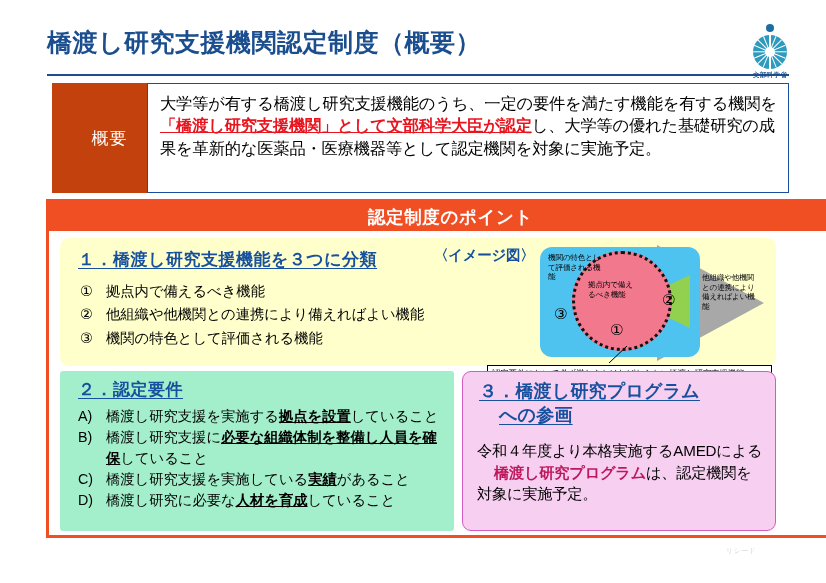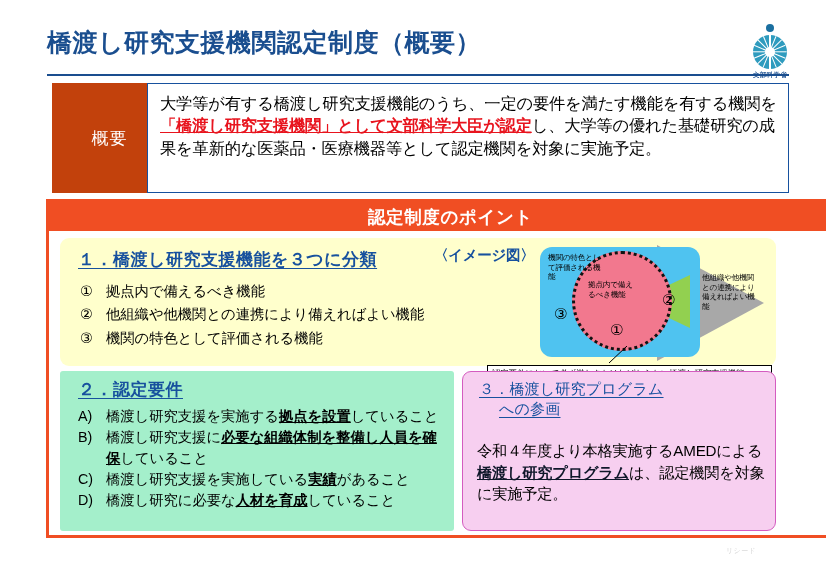--- a/index.html
+++ b/index.html
@@ -311,44 +311,44 @@
     left: 413px; top: 169px;
     width: 314px; height: 160px;
     background: #F7CFF0;
     border: 1.5px solid #D45CC0;
     border-radius: 9px;
     box-sizing: border-box;
   }
   #section3-title {
     position: absolute;
     left: 16px; top: 7px;
-    font-size: 15px;
-    font-weight: normal;
+    font-size: 18px;
+    font-weight: bold;
     color: #17519E;
     line-height: 1.35;
     letter-spacing: 0.2px;
   }
   #section3-title .u {
     text-decoration: underline;
     text-underline-offset: 3px;
   }
   #section3-body {
     position: absolute;
     left: 14px; top: 68px;
     width: 288px;
     font-size: 15.2px;
     line-height: 1.43;
     color: #000000;
     letter-spacing: -0.2px;
   }
   .hl-red2 {
-    color: #0f172a;
-    font-weight: bold;
-    text-decoration: underline;
+    color: #be185d;
+    font-weight: bold;
     text-underline-offset: 1px;
+    margin-left: 17px;
   }
 
   
   #watermark {
     position: absolute;
     left: 700px; top: 546px;
     width: 112px; height: 32px;
   }
   #wm-ruby {
     position: absolute;

